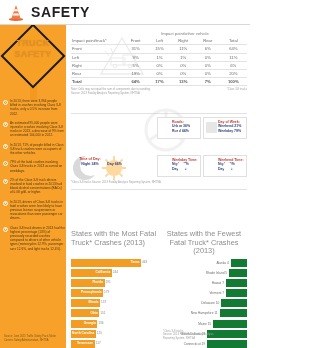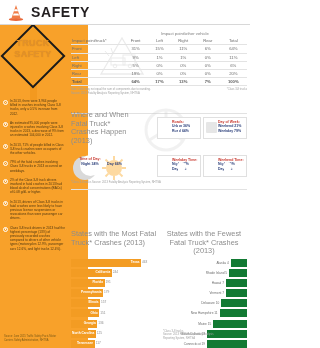--- a/index.html
+++ b/index.html
@@ -14,21 +14,21 @@
 
   
   .header { position:absolute; left:0; top:0; width:250px; height:24px;
             background:#fff; display:flex; align-items:center; padding-left:8px; }
   .cone { width:16px; height:17px; position:relative; margin-right:7px; flex:none; }
   .cone svg { display:block; }
   .brand-title { font-size:14px; font-weight:bold; color:#231f20; letter-spacing:.6px; }
   .header-rule { position:absolute; left:0; top:24px; width:250px; height:1px; background:#d8d8d8; }
 
   
-  .left-panel { position:absolute; left:0; top:25px; width:88px; height:323px;
+  .left-panel { position:absolute; left:0; top:25px; width:66px; height:323px;
                 background:#f8a12a; overflow:hidden; }
   .sign-wrap { position:absolute; left:2px; top:5px; width:62px; height:62px; }
   .diamond { position:absolute; left:8px; top:3px; width:46px; height:46px;
              background:#f6a026; border:2.5px solid #1a1a1a; transform:rotate(45deg); }
   .sign-text { position:absolute; left:0; top:8px; width:62px; text-align:center;
                color:#e2912a; font-weight:bold; font-size:9px; line-height:11px;
                letter-spacing:.3px; text-shadow:0 0 1px rgba(140,80,0,.35); }
   .sign-text span { display:block; }
   .post { position:absolute; left:28px; top:44px; width:7px; height:26px; background:#f3991f; }
 
@@ -279,21 +279,20 @@
           <span>Note: Cells may not equal the sum of components due to rounding.</span>
           <span>*Class 3-8 trucks</span>
         </div>
         <div class="src-line">Source: 2013 Fatality Analysis Reporting System, NHTSA</div>
       </div>
     </div>
 
     <div class="divider" style="position:absolute;left:5px;top:84px;width:176px;"></div>
 
     <div class="sec2">
-      <div class="sec-title sec2-title">Where and When Fatal Truck* Crashes Happen (2013)</div>
 
       <span class="wheel">
         <svg width="46" height="46" viewBox="0 0 46 46">
           <circle cx="23" cy="23" r="20" fill="none" stroke="#c9c9c9" stroke-width="3"></circle>
           <circle cx="23" cy="23" r="6" fill="#c9c9c9"></circle>
           <path d="M23 17 L23 3 M17.5 26 L5 34 M28.5 26 L41 34" stroke="#c9c9c9" stroke-width="3" fill="none"></path>
         </svg>
       </span>
 
       <div class="sun-block">

